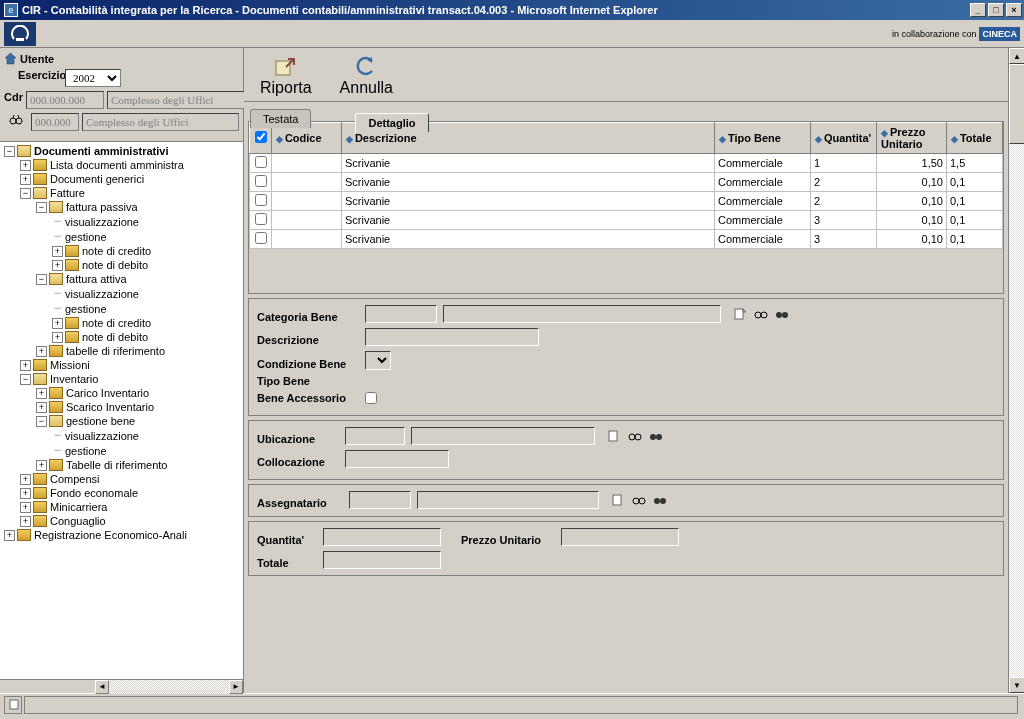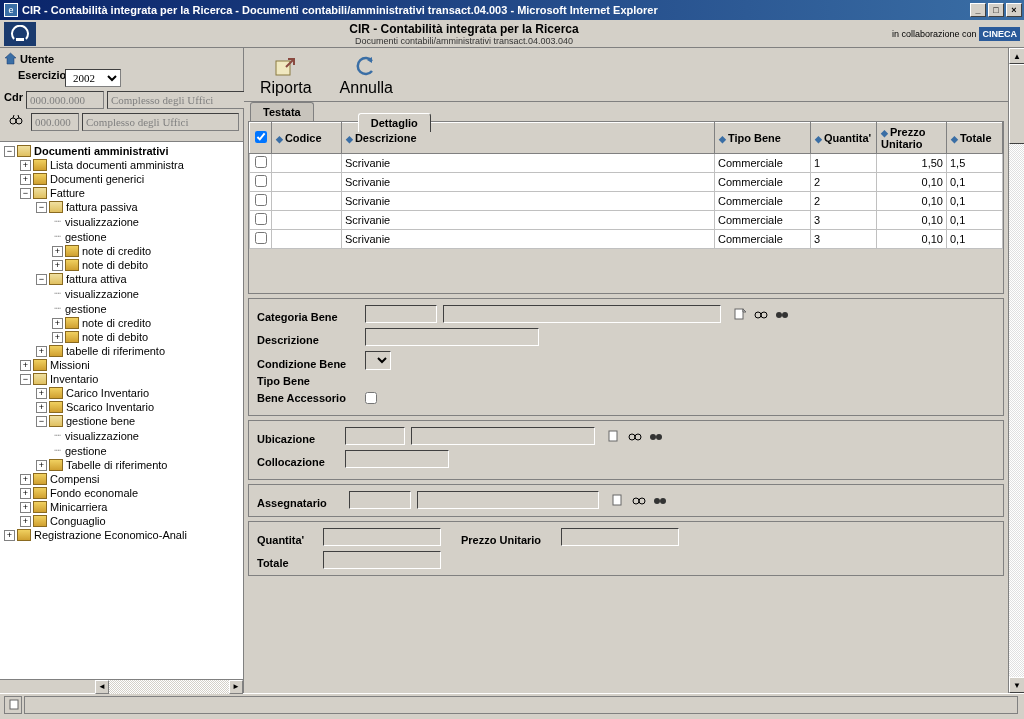--- a/index.html
+++ b/index.html
@@ -109,21 +109,21 @@
   padding:3px 12px;
   background:#d4d0c8;
   border:1px solid #808080;
   border-bottom:none;
   border-top-left-radius:3px;
   border-top-right-radius:3px;
   position:relative;
   cursor:pointer;
 }
 .tab.active { font-weight:bold; background:#d4d0c8; border-top:1px solid #fff; border-left:1px solid #fff; border-right:1px solid #404040; z-index:2; top:11px;margin-left:44px;}
-.tab.inactive { background:#c8c4bc; top:0; font-size:11px;font-weight:bold;}
+.tab.inactive { background:#c8c4bc; top:7px; font-size:11px;}
 
 .content { flex:1; margin-right:16px; padding:0; overflow:hidden;}
 
 .grid-wrap { border:1px solid #808080; margin:0 4px 4px 4px; background:#fff;}
 table.grid { width:100%; border-collapse:collapse; font-size:11px;}
 table.grid th {
   background:#d4d0c8;
   border:1px solid #808080;
   border-top:1px solid #fff;
   border-left:1px solid #fff;
@@ -187,24 +187,20 @@
     <div class="wbtn">×</div>
   </div>
 </div>
 
 <div class="appheader">
   <div class="logo">
     <svg width="20" height="18" viewBox="0 0 20 18">
         <path d="M4 14 A8 8 0 1 1 16 14" fill="none" stroke="#fff" stroke-width="2"></path>
         <rect x="6" y="13" width="8" height="3" fill="#fff"></rect>
       </svg>
-  </div>
-  <div class="center">
-    <div class="apptitle">CIR - Contabilità integrata per la Ricerca</div>
-    <div class="appsub">Documenti contabili/amministrativi transact.04.003.040</div>
   </div>
   <div class="right">
     <span>in collaborazione con</span>
     <span class="cineca-box">CINECA</span>
   </div>
 </div>
 
 <div class="mainarea">
 
   <div class="leftpanel">

